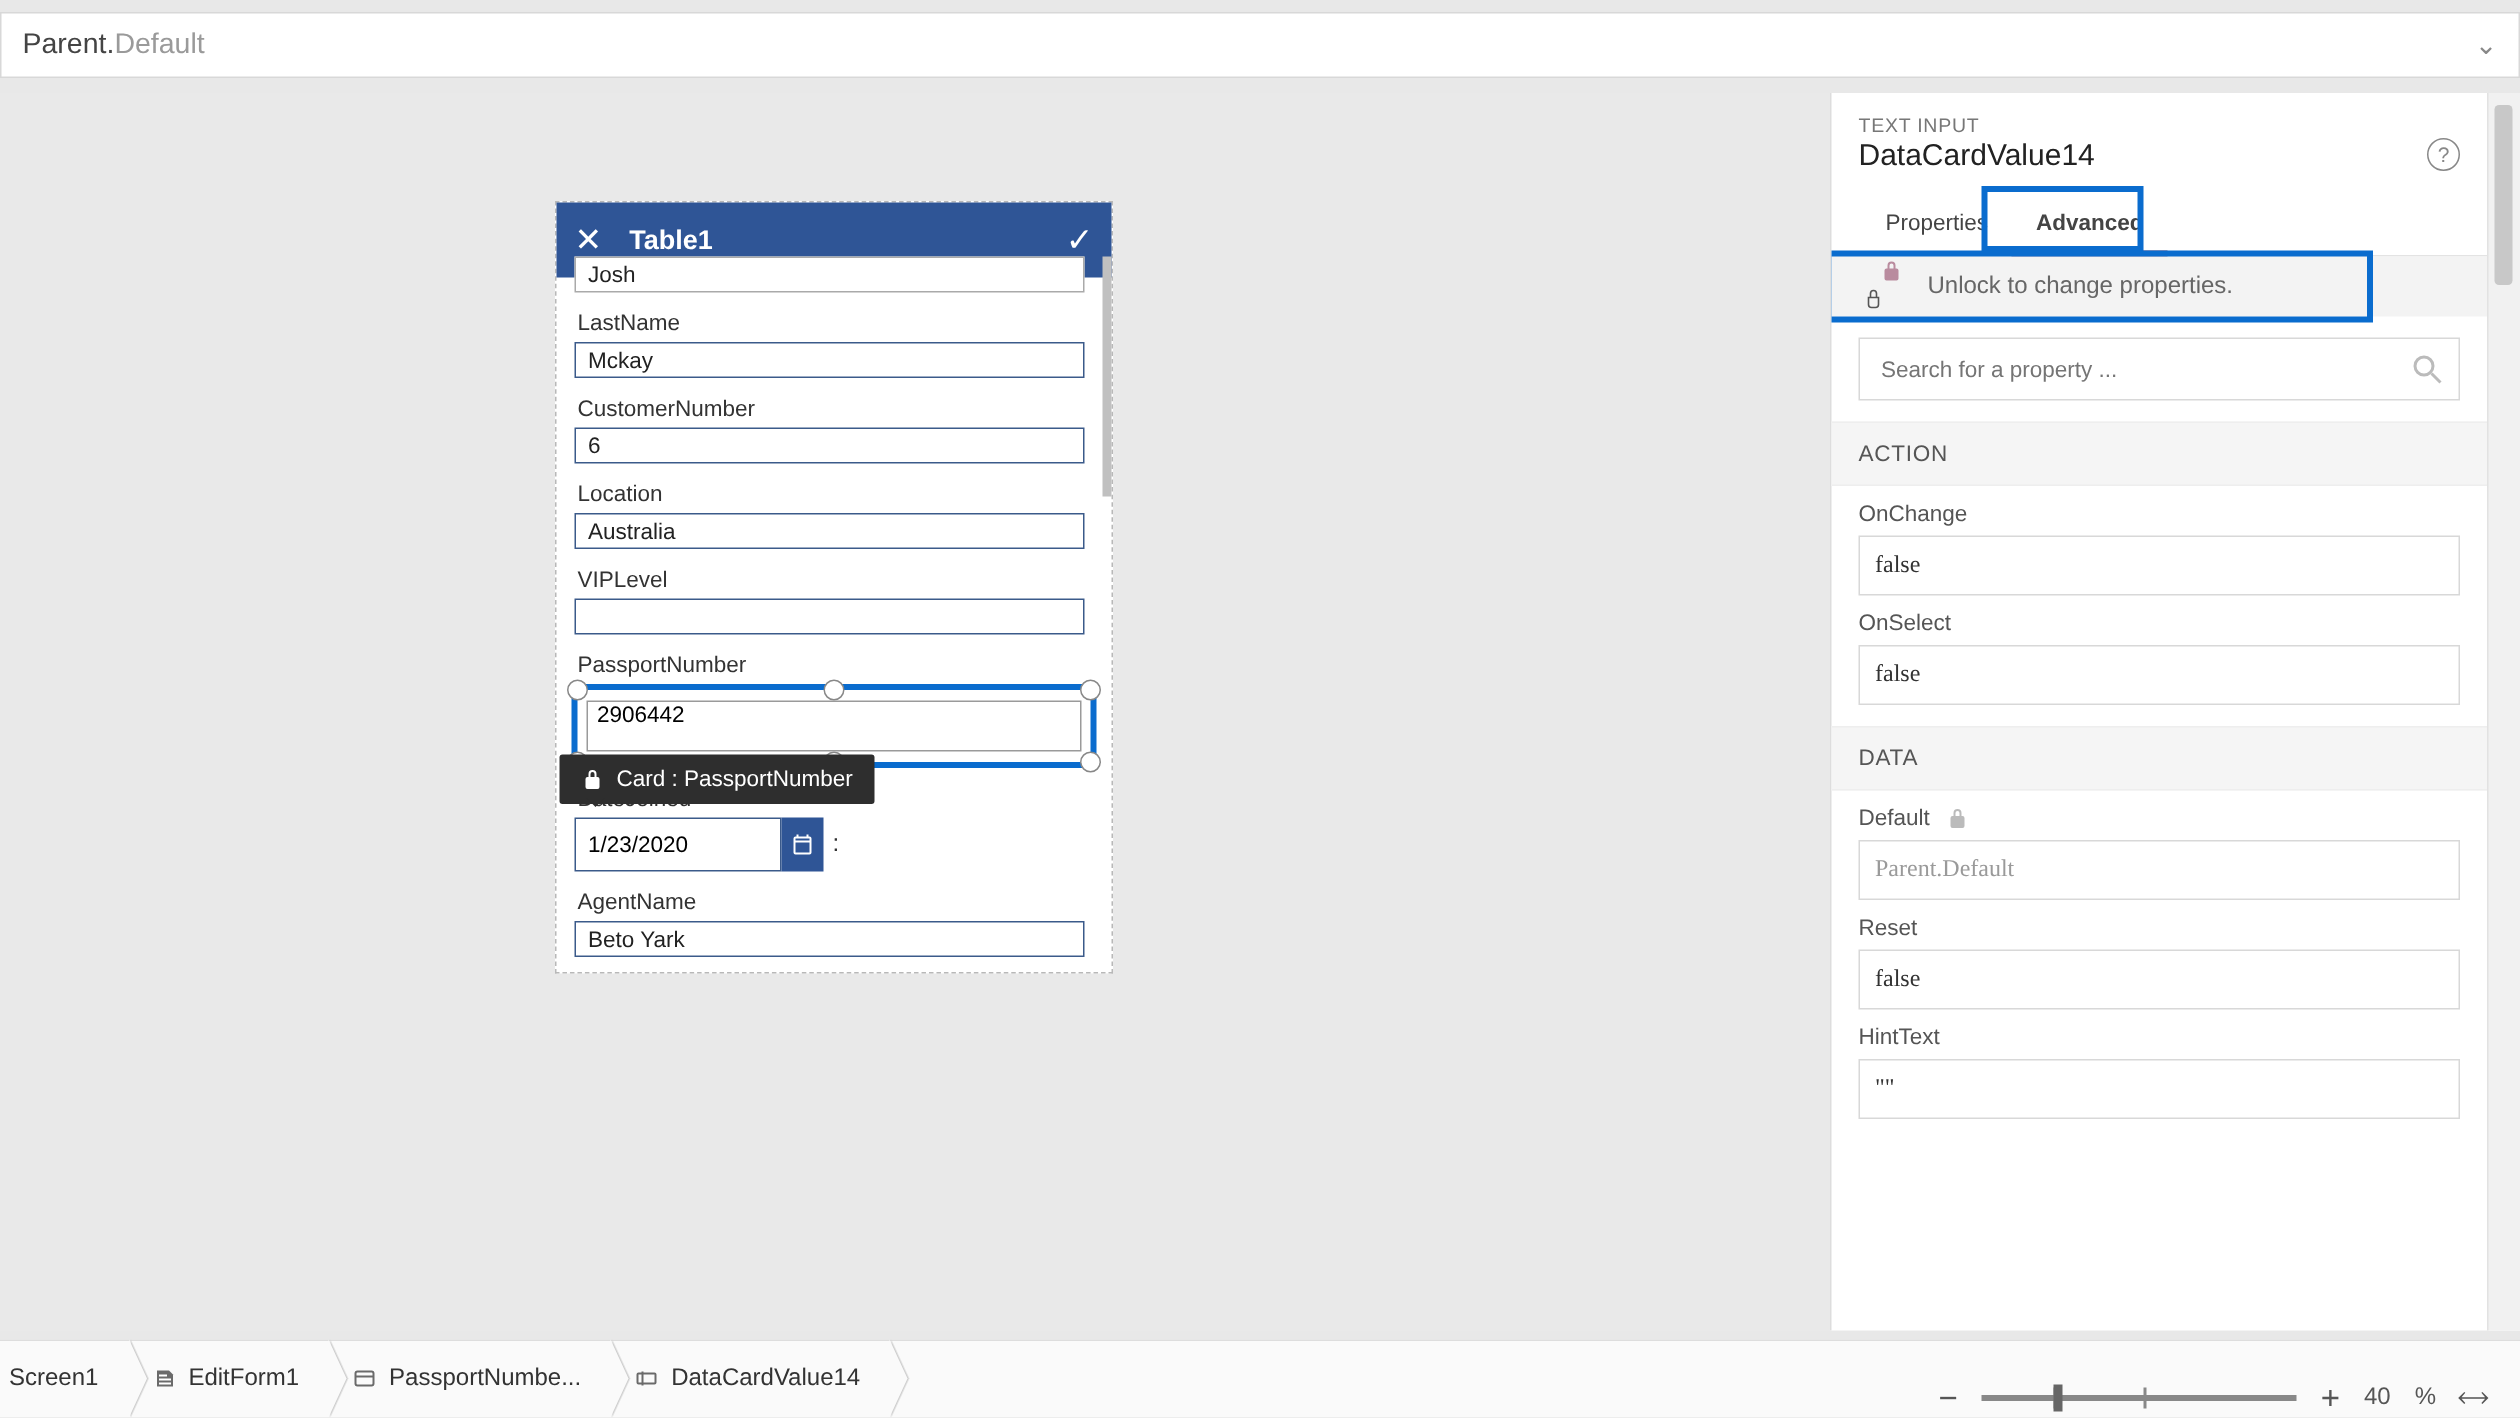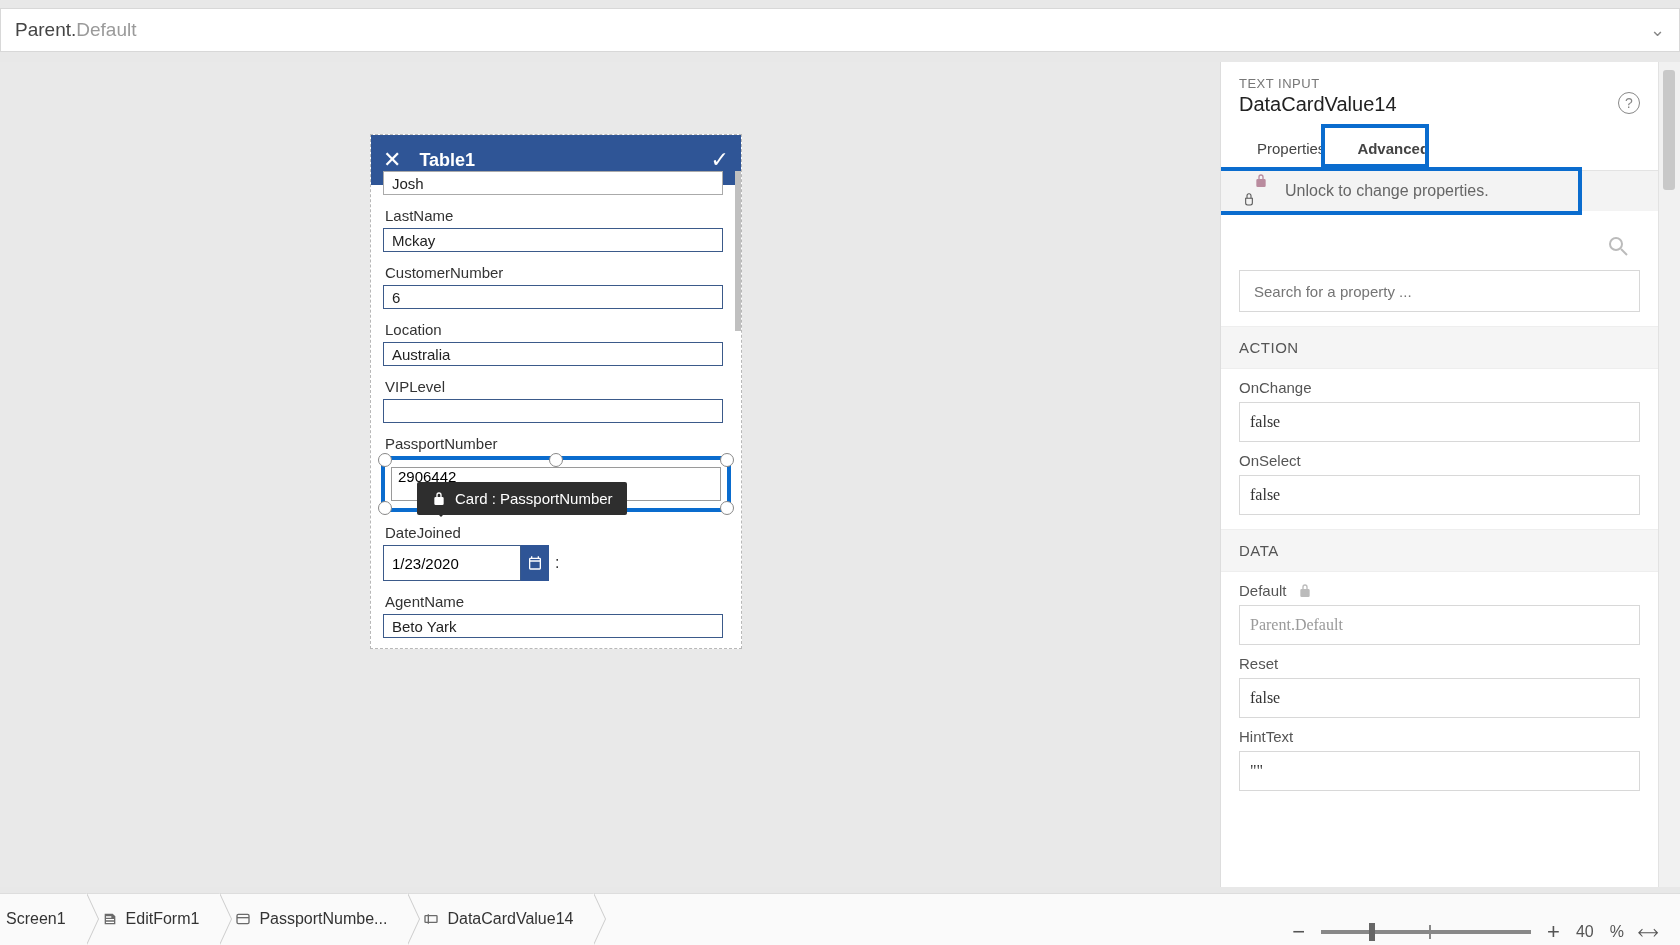--- a/index.html
+++ b/index.html
@@ -61,21 +61,21 @@
 .tab.active { font-weight: 600; border-bottom: 4px solid #7b3f61; margin-bottom: -1px; }
 .tab-highlight { position: absolute; border: 4px solid #0a6cce; }
 
 .unlock-bar { background: #f3f3f3; padding: 6px 20px; display: flex; align-items: center; gap: 18px; position: relative; }
 .unlock-highlight { position: absolute; border: 4px solid #0a6cce; pointer-events: none; }
 .lock-stack { position: relative; width: 26px; height: 28px; }
 .lock-stack .lk { position: absolute; top: -4px; right: -2px; }
 .lock-stack .hd { position: absolute; bottom: -2px; left: 0; }
 
 .p-search { margin: 14px 18px; position: relative; }
-.p-search input { width: 100%; height: 42px; border: 1px solid #d8d8d8; padding: 0 44px 0 14px; font-size: 15px; color: #666; background: #fff; margin-top: 45px; }
+.p-search input { width: 100%; height: 42px; border: 1px solid #d8d8d8; padding: 0 44px 0 14px; font-size: 15px; color: #666; background: #fff; }
 .p-search .mg { position: absolute; right: 10px; top: 9px; color: #b8b8b8; }
 
 .section-header { background: #f5f5f5; padding: 12px 18px; font-size: 15px; color: #555; letter-spacing: 0.5px; border-top: 1px solid #eee; border-bottom: 1px solid #eee; }
 .prop-row { padding: 10px 18px 0 18px; }
 .prop-label { font-size: 15px; color: #555; margin-bottom: 6px; display: flex; align-items: center; gap: 10px; }
 .prop-val { width: 100%; height: 40px; border: 1px solid #d8d8d8; padding: 0 10px; font-family: Liberation Serif, serif; font-size: 16px; display: flex; align-items: center; color: #333; }
 .prop-val.locked { color: #9a9a9a; background: #fff; }
 
 
 .bottombar { position: absolute; left: 0; right: 0; bottom: 0; height: 52px; background: #fafafa; border-top: 1px solid #ddd; display: flex; align-items: flex-end; }
@@ -123,21 +123,21 @@
           <span>6</span>
         </div>
 
       <div class="field-label">Location</div>
       <div class="field-input">
           <span>Australia</span>
         </div>
 
       <div class="field-label">VIPLevel</div>
 
-      <div class="card-tooltip" style="left:2px; top:311px;margin-left:44px;">
+      <div class="card-tooltip" style="left:2px; top:332px;">
         <svg class="mini" viewBox="0 0 24 24">
             <path fill="#fff" d="M12 2a4 4 0 0 0-4 4v3H7a2 2 0 0 0-2 2v8a2 2 0 0 0 2 2h10a2 2 0 0 0 2-2v-8a2 2 0 0 0-2-2h-1V6a4 4 0 0 0-4-4zm-2 4a2 2 0 1 1 4 0v3h-4V6z"></path>
           </svg>
         <span>Card : PassportNumber</span>
       </div>
 
       <div class="field-input" style="margin-top:4px;"></div>
 
       <div class="field-label" style="white-space:nowrap">PassportNumber</div>
       <div class="sel-wrap">

